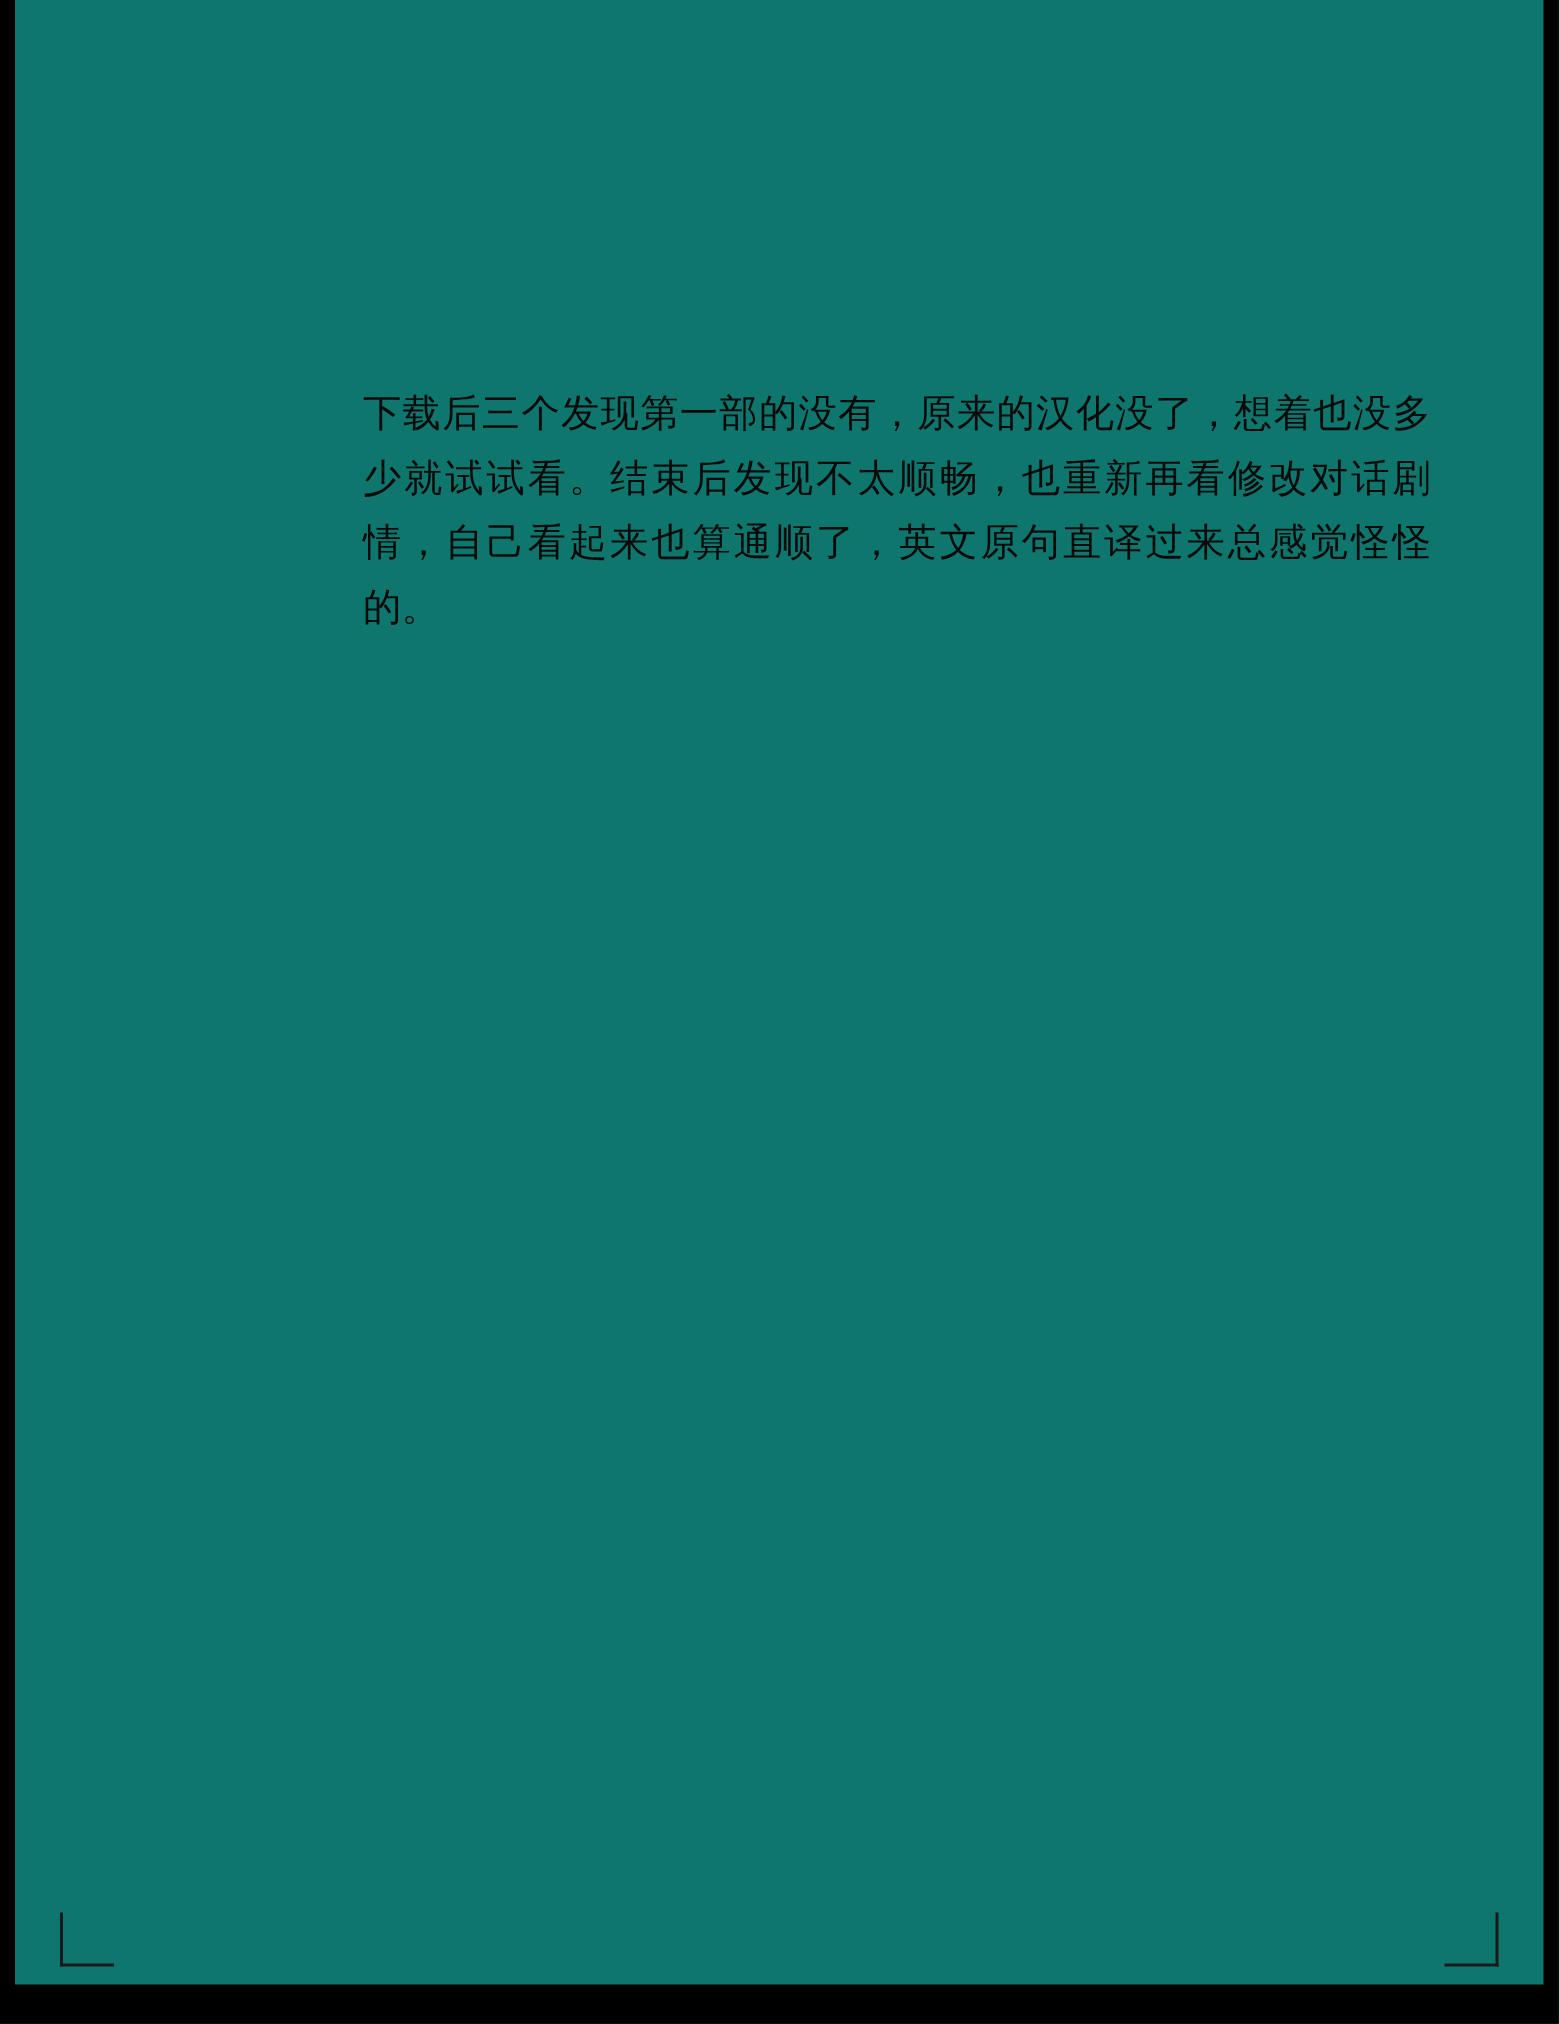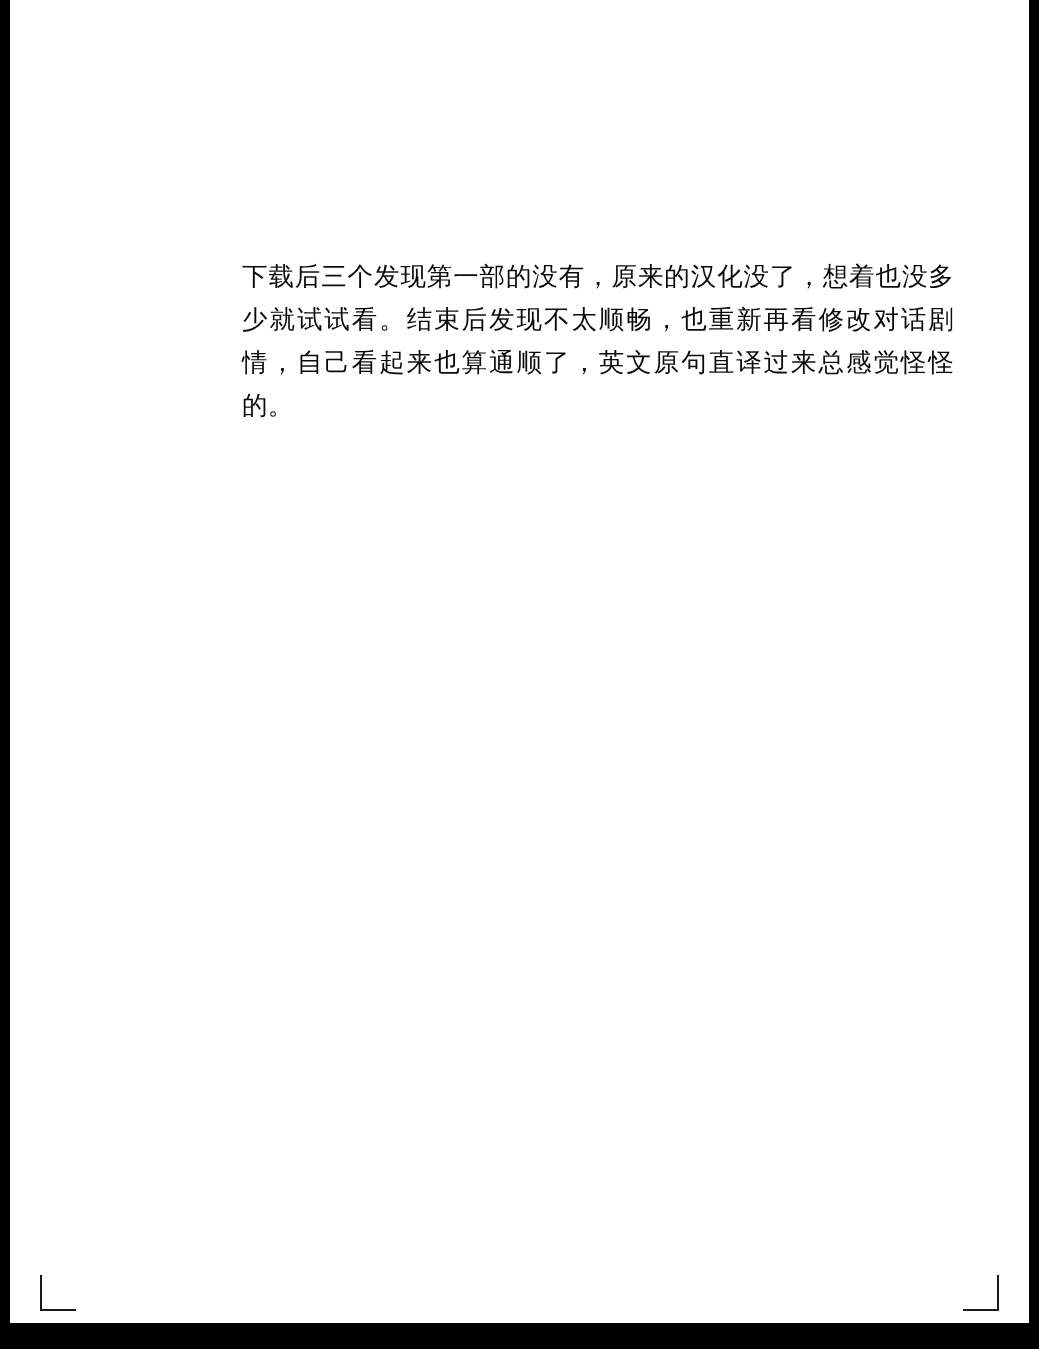--- a/index.html
+++ b/index.html
@@ -20,21 +20,21 @@
     background: #000000;
   }
 
   
   .paper {
     position: absolute;
     left: 10px;
     top: 0px;
     width: 1019px;
     height: 1323px;
-    background: #ffffff;
+    background: #0f766e;
     overflow: hidden;
   }
 
   
   .doc-body {
     position: absolute;
     left: 232px;
     top: 255px;
     width: 712px;
   }

